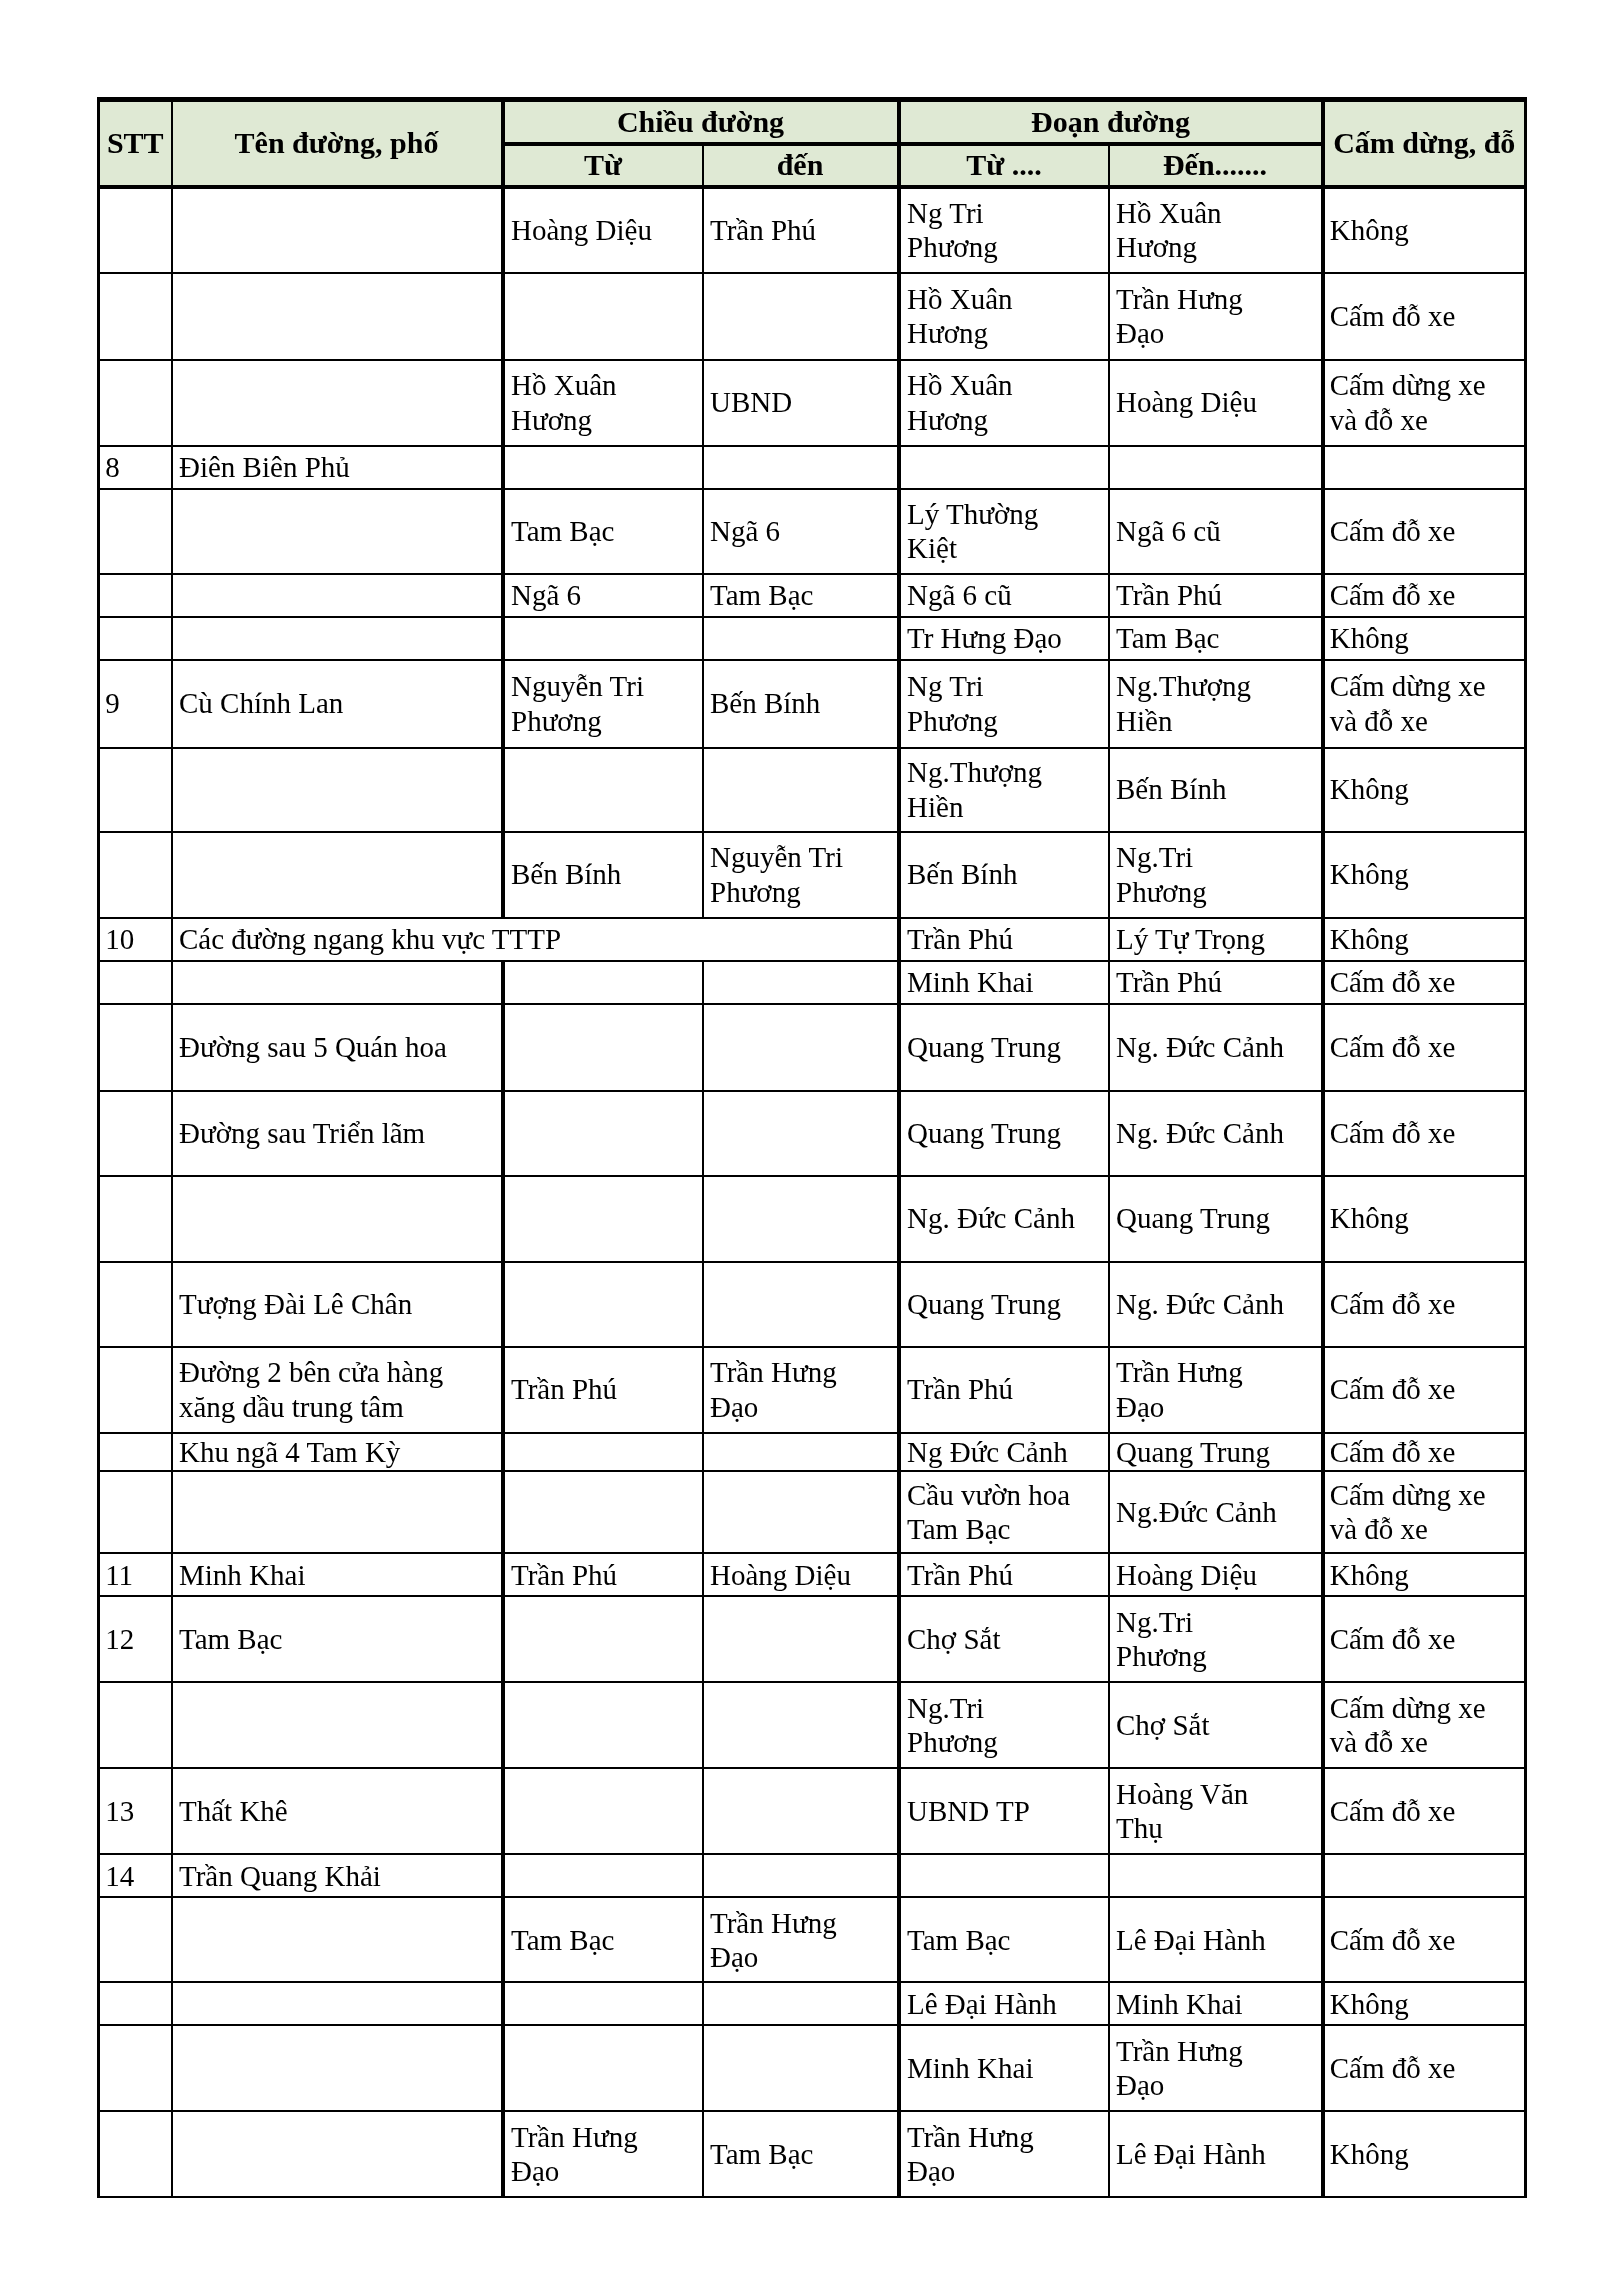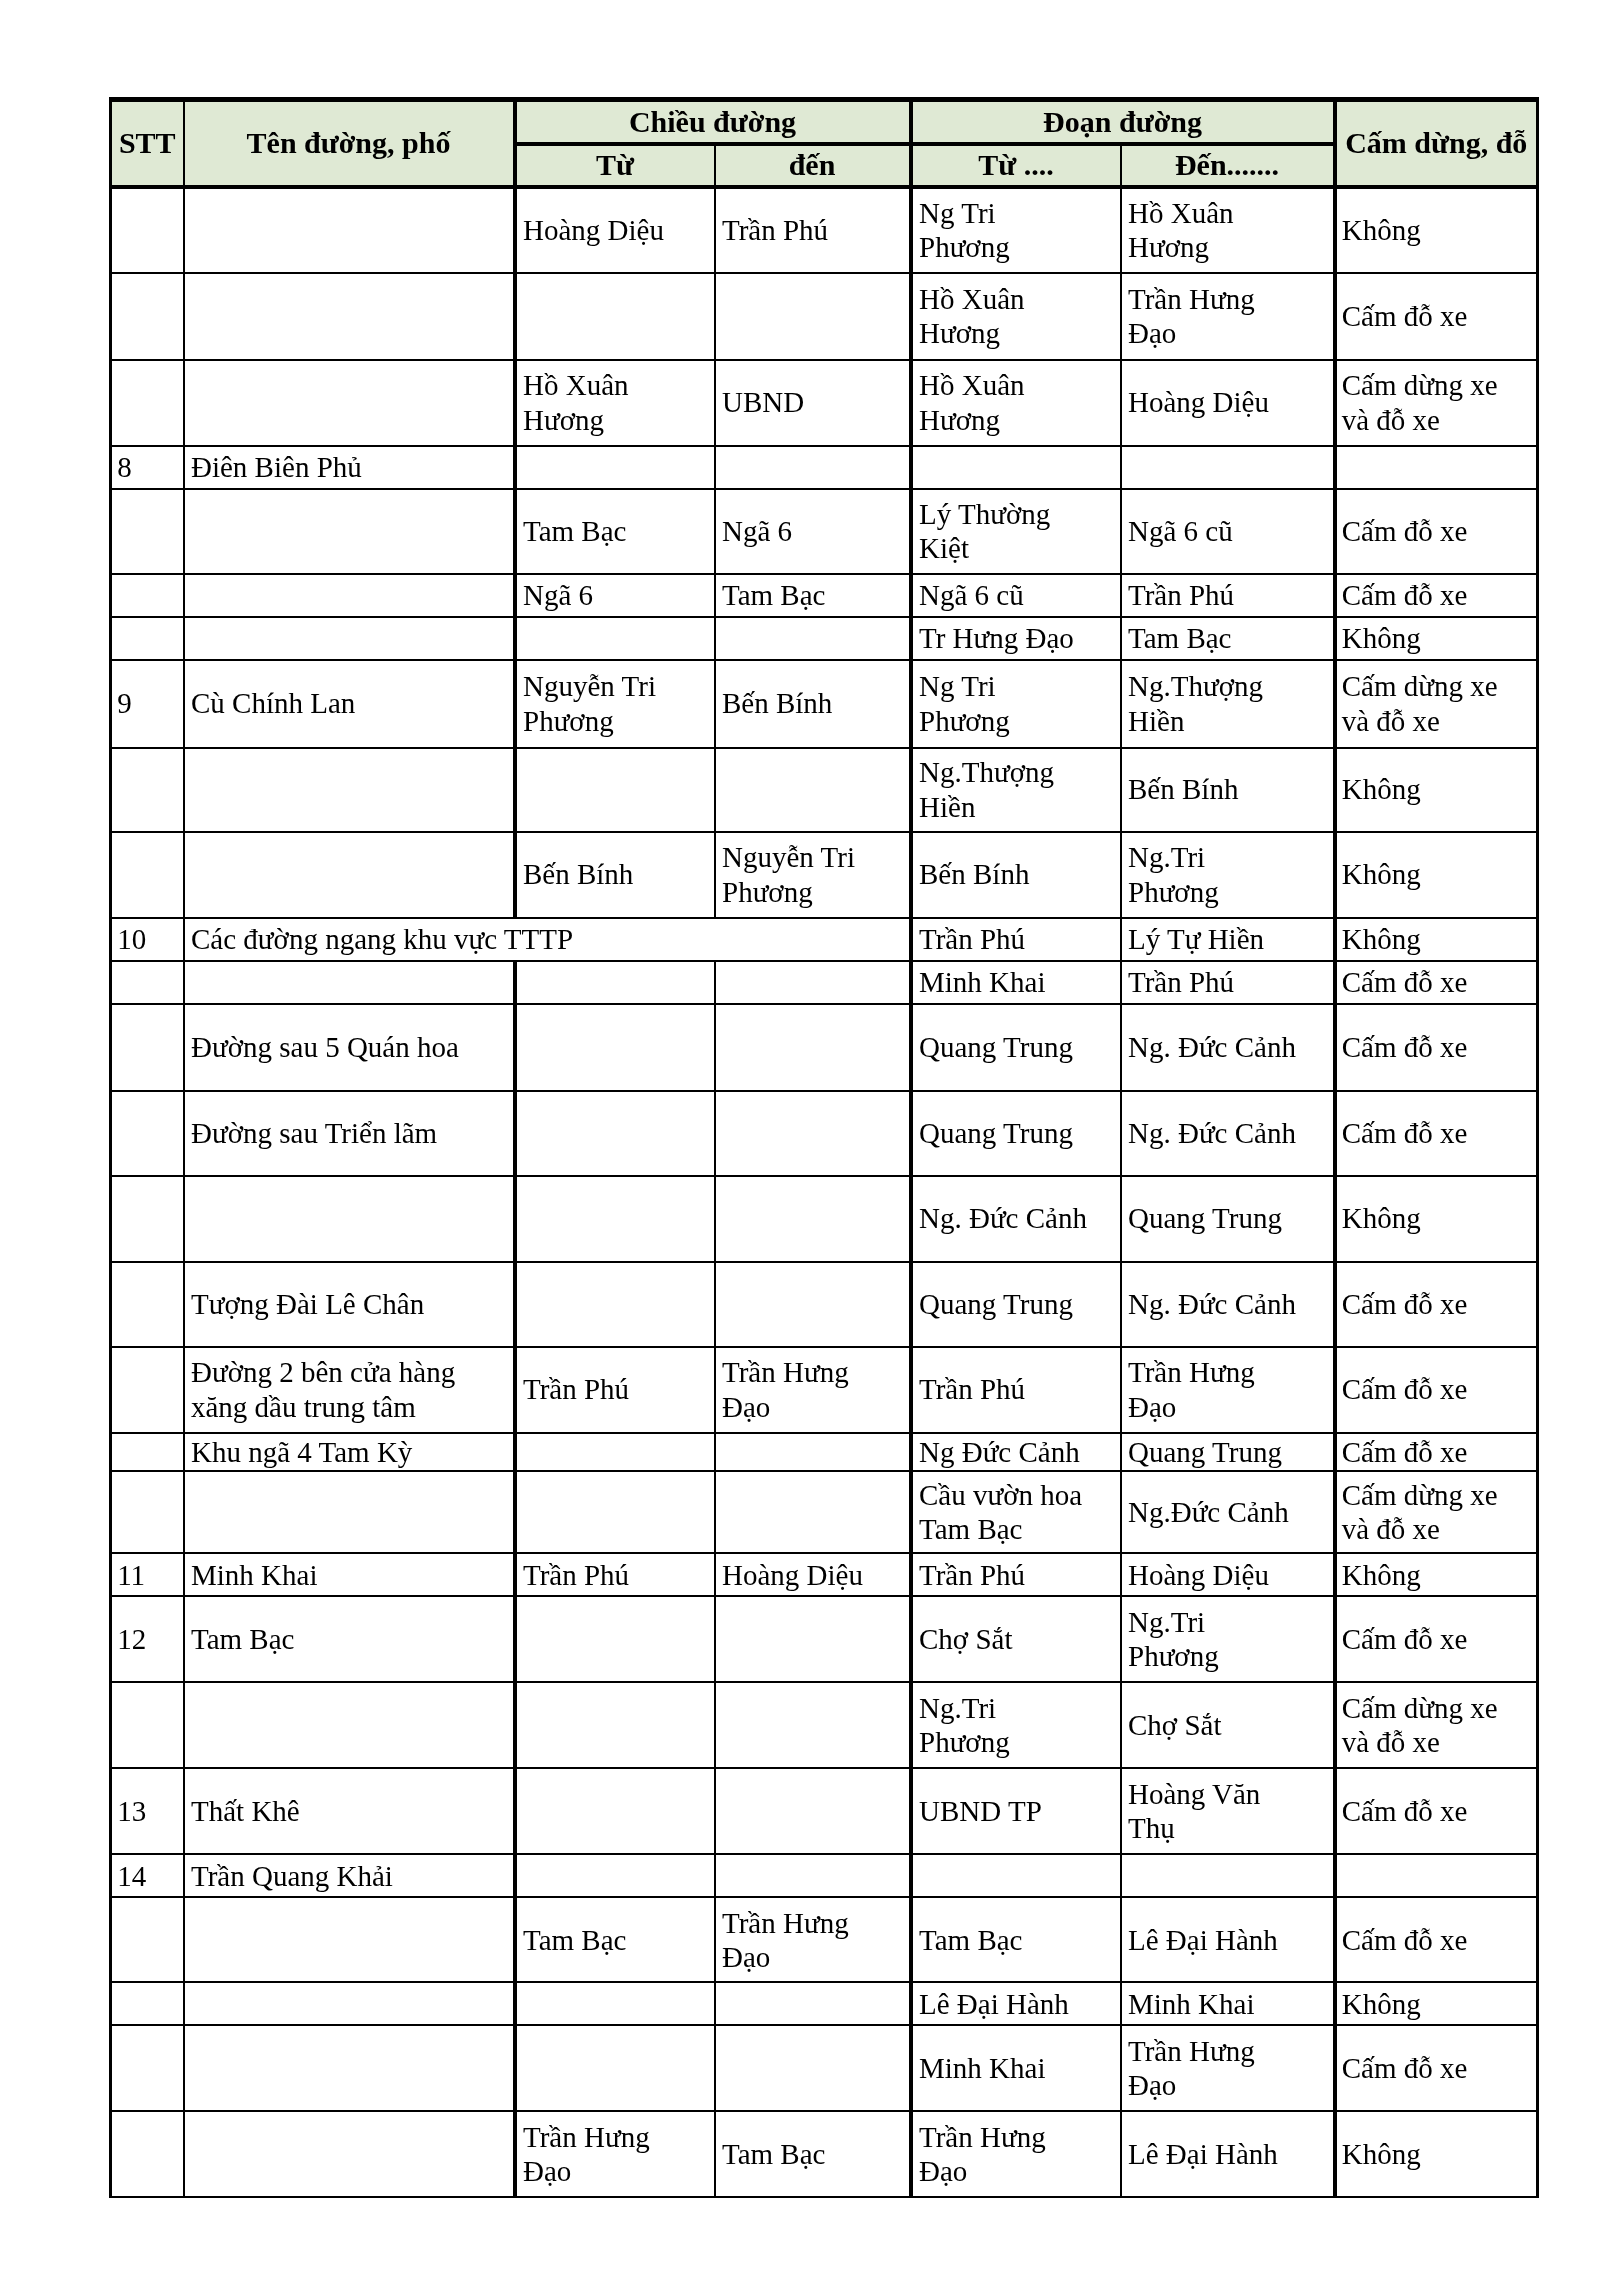--- a/index.html
+++ b/index.html
@@ -9,21 +9,21 @@
   body {
     width: 1623px;
     height: 2295px;
     background: #ffffff;
     position: relative;
     font-family: "Liberation Serif", "DejaVu Serif", serif;
     color: #000;
   }
   .doc-table {
     position: absolute;
-    left: 109px;
+    left: 97px;
     top: 97px;
     width: 1428px;
     table-layout: fixed;
     border-collapse: collapse;
     border: 3.3px solid #000;
     border-top-width: 5.2px;
     border-bottom-width: 2px;
   }
   .doc-table th, .doc-table td {
     border: 2px solid #000;
@@ -184,21 +184,21 @@
 Phương</td>
           <td class="a-l bl">Bến Bính</td>
           <td class="a-l">Ng.Tri
 Phương</td>
           <td class="a-c bl">Không</td>
         </tr>
         <tr style="height: 43px;">
           <td class="a-c">10</td>
           <td colspan="3" class="a-l">Các đường ngang khu vực TTTP</td>
           <td class="a-l bl">Trần Phú</td>
-          <td class="a-l">Lý Tự Hiền</td>
+          <td class="a-l">Lý Tự Trọng</td>
           <td class="a-c bl">Không</td>
         </tr>
         <tr style="height: 43px;">
           <td class="a-c"></td>
           <td class="a-l"></td>
           <td class="a-l bl"></td>
           <td class="a-l"></td>
           <td class="a-l bl">Minh Khai</td>
           <td class="a-l">Trần Phú</td>
           <td class="a-c bl">Cấm đỗ xe</td>

